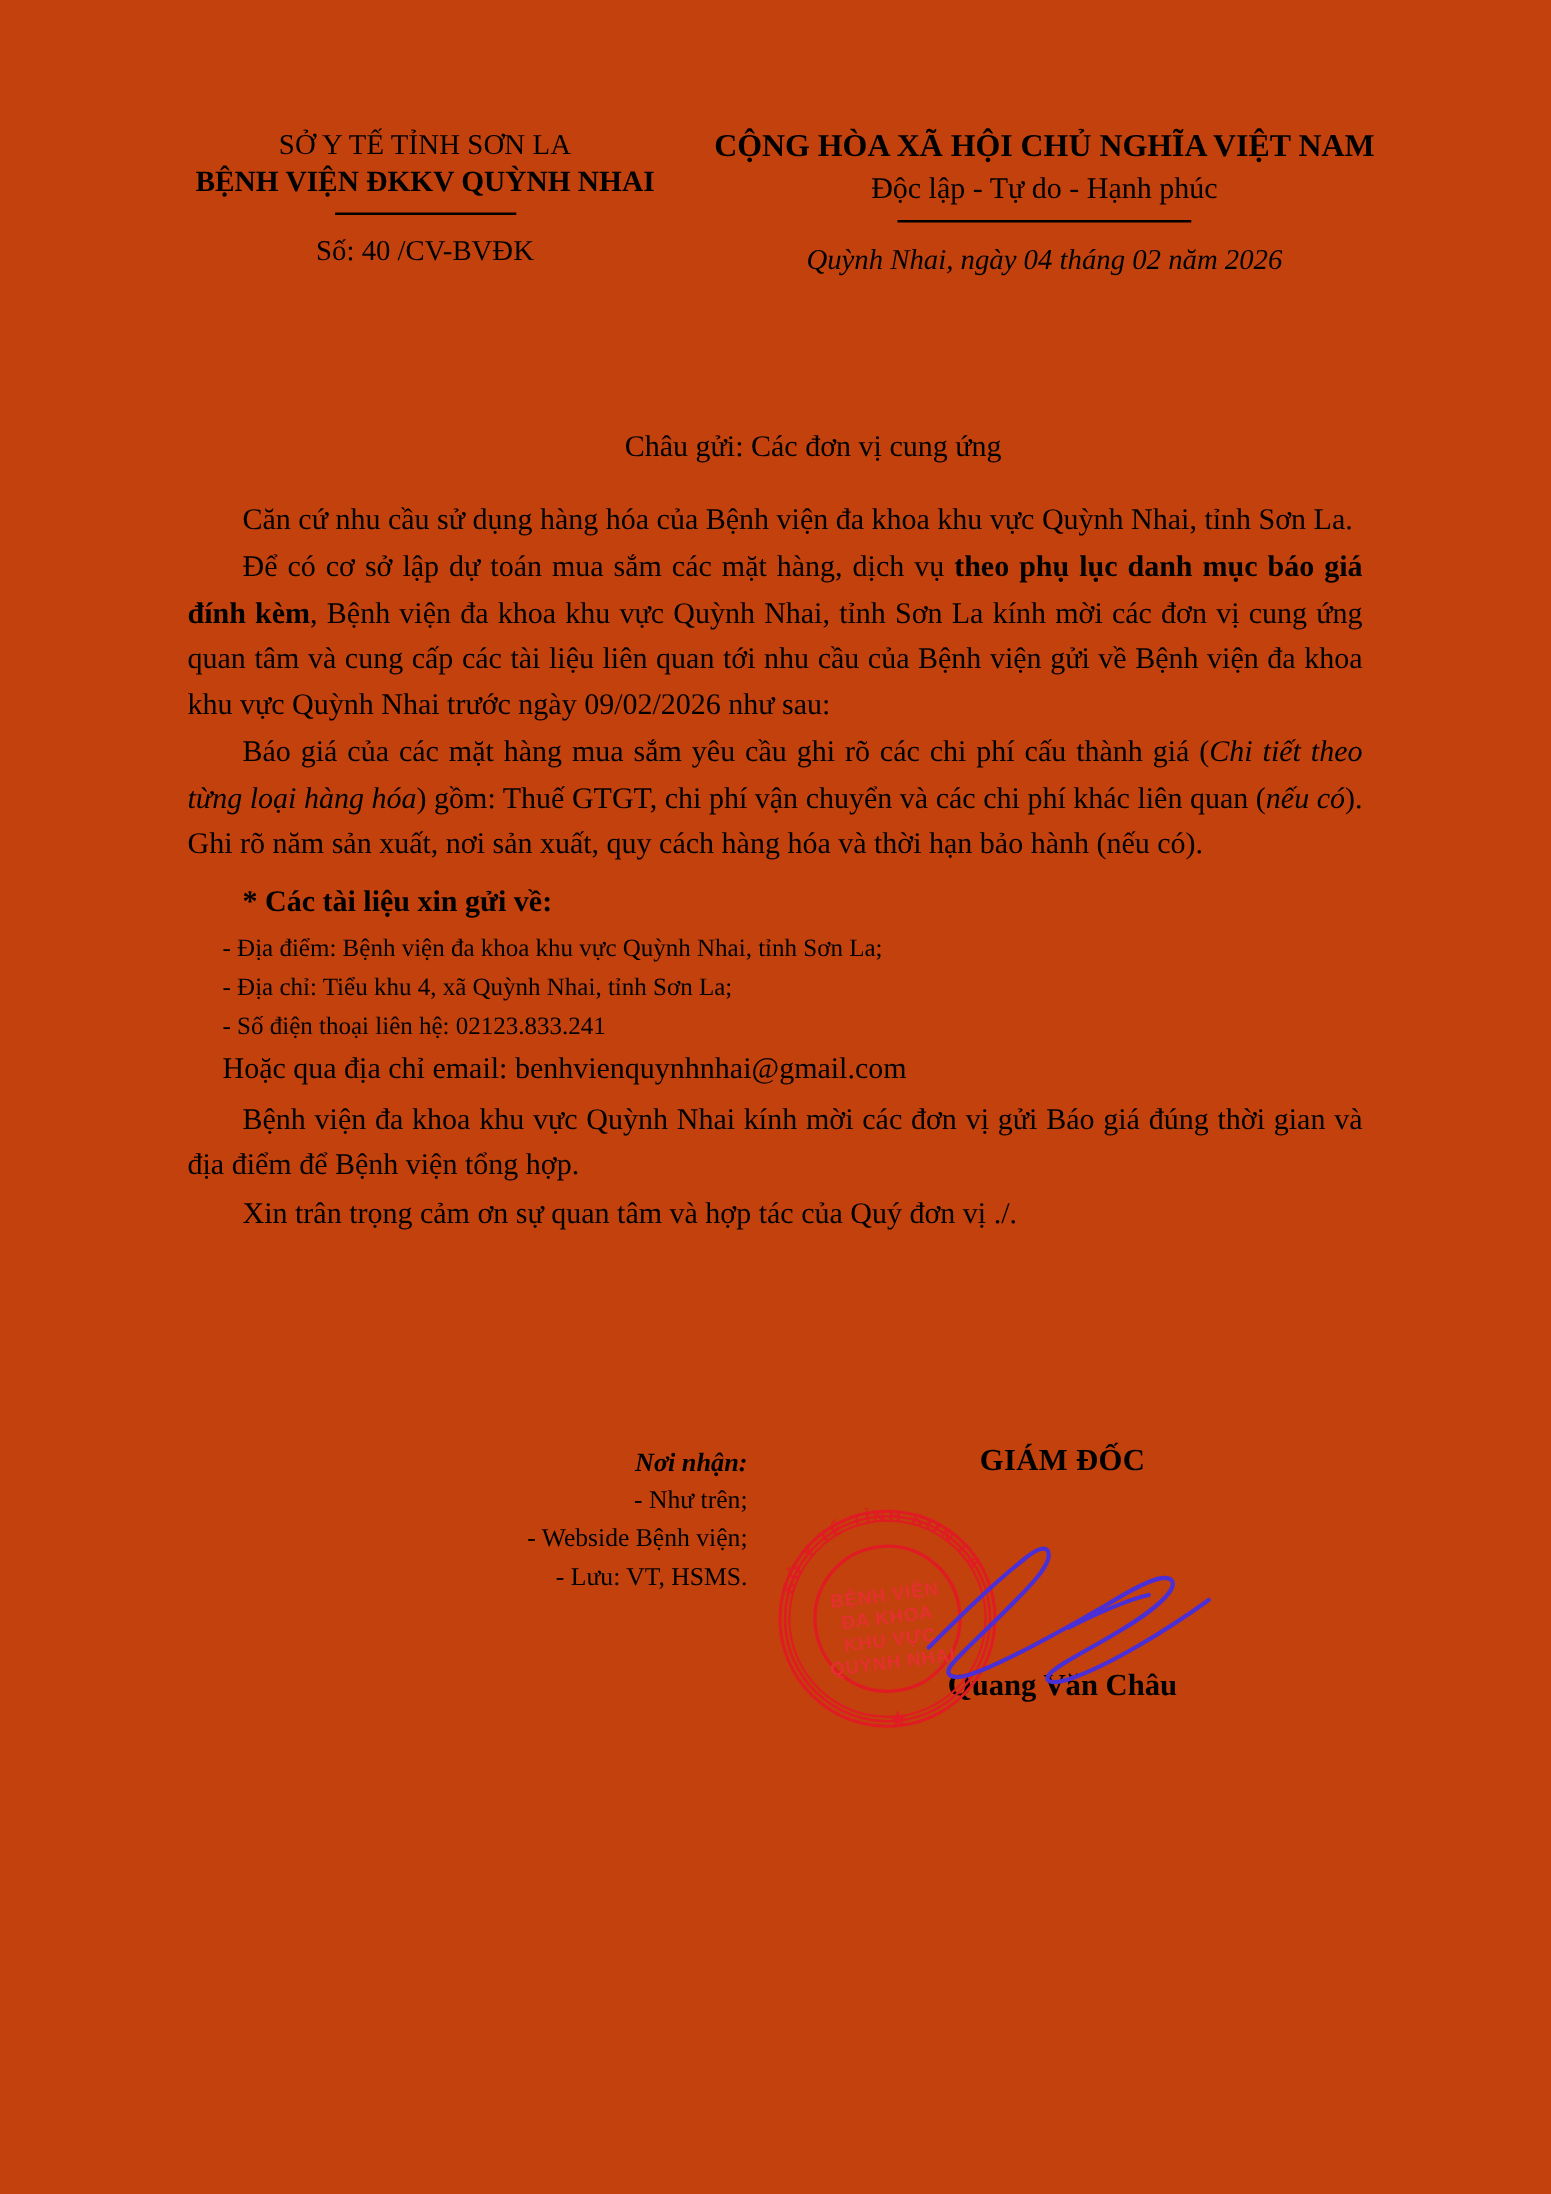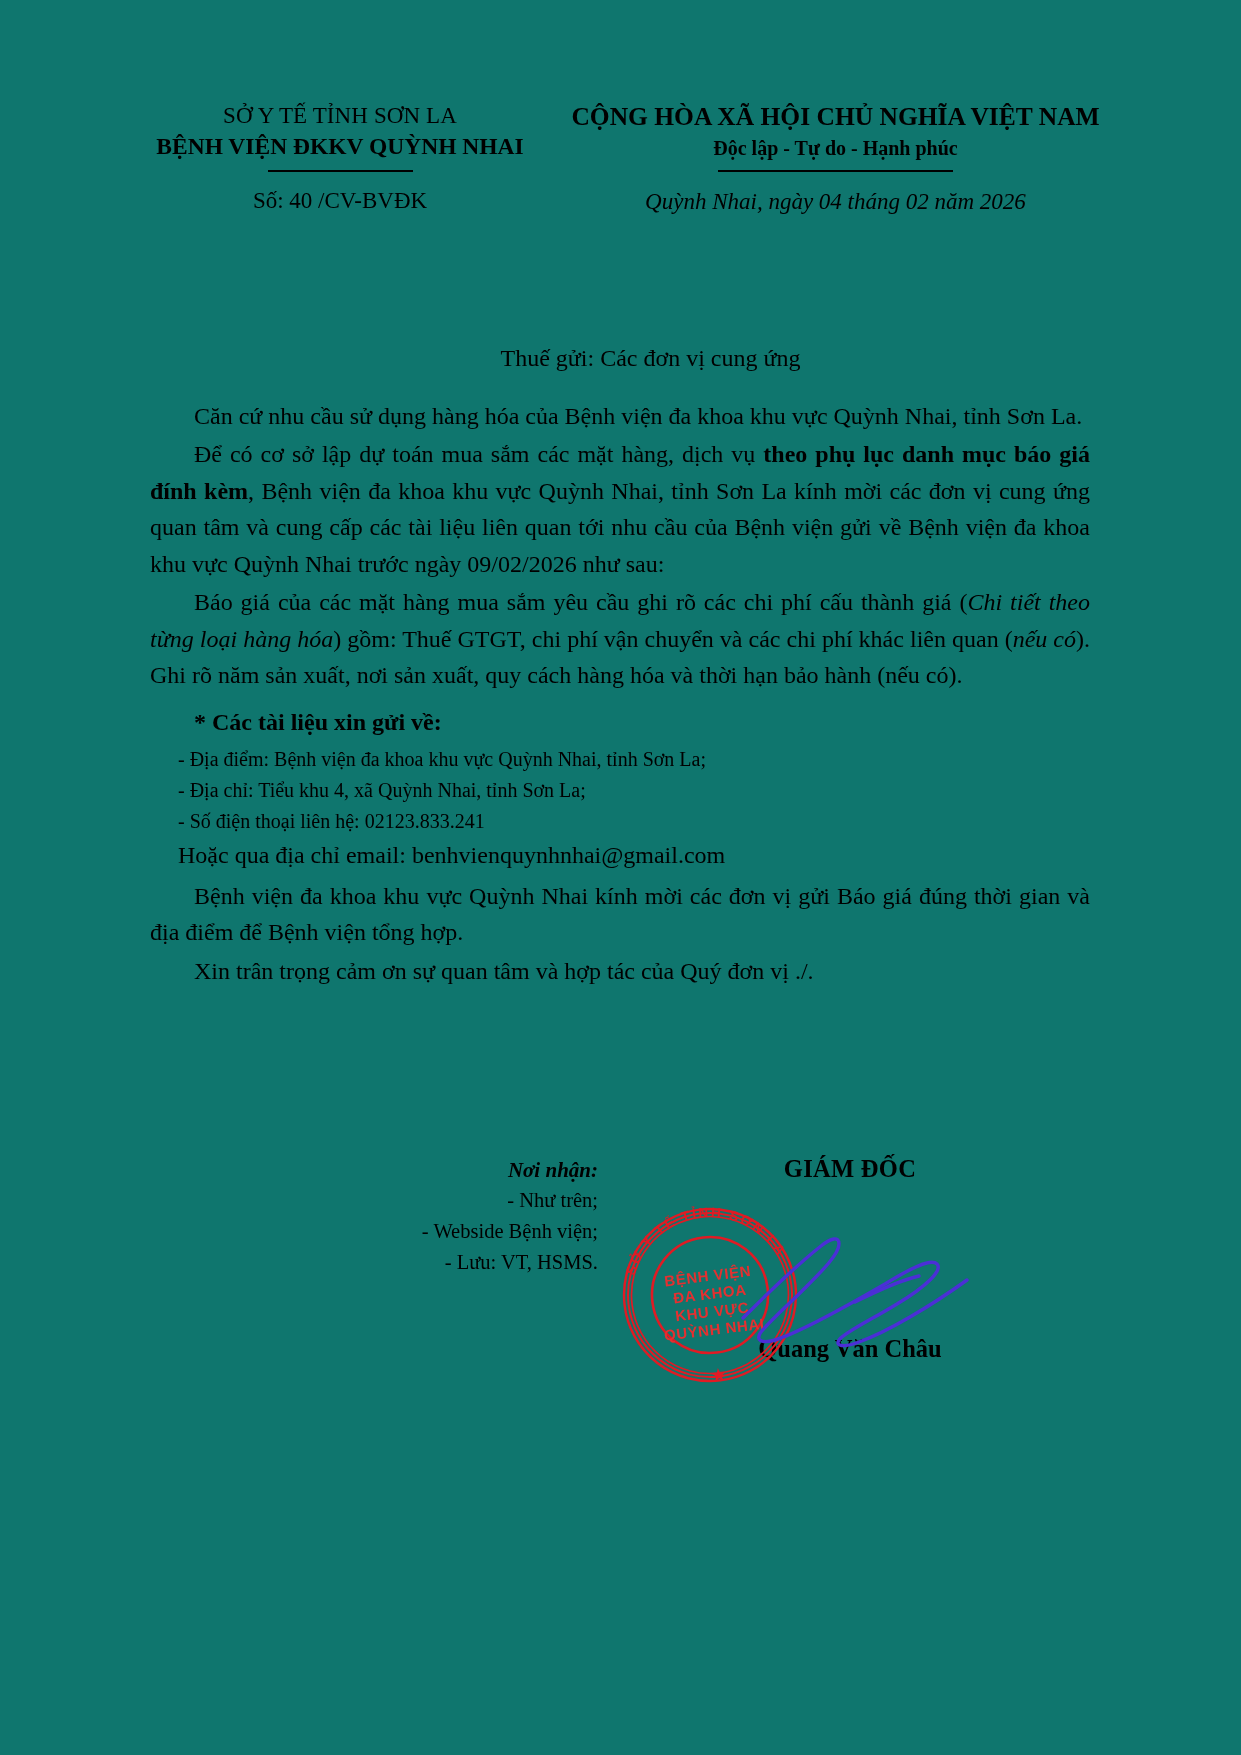--- a/index.html
+++ b/index.html
@@ -4,21 +4,21 @@
 <style>
   html, body {
     margin: 0;
     padding: 0;
     background: #ffffff;
   }
   .page {
     position: relative;
     width: 1241px;
     height: 1755px;
-    background: #0f766e;
+    background: #c2410c;
     font-family: "Liberation Serif", "DejaVu Serif", serif;
     color: #000000;
     overflow: hidden;
     box-sizing: border-box;
   }
 
   
   .header {
     position: absolute;
     top: 100px;
@@ -49,22 +49,22 @@
     line-height: 1.35;
     white-space: nowrap;
   }
   .nation-line1 {
     font-size: 25.5px;
     font-weight: bold;
     line-height: 1.35;
     white-space: nowrap;
   }
   .nation-line2 {
-    font-size: 20px;
-    font-weight: bold;
+    font-size: 24px;
+    font-weight: normal;
     line-height: 1.45;
     white-space: nowrap;
   }
   .rule {
     height: 0;
     border-top: 2.6px solid #000;
     margin: 7px auto 0 auto;
   }
   .rule-left { width: 145px; }
   .rule-right { width: 235px; }
@@ -232,21 +232,21 @@
       <div class="doc-number">Số: 40 /CV-BVĐK</div>
     </div>
     <div class="header-right">
       <div class="nation-line1">CỘNG HÒA XÃ HỘI CHỦ NGHĨA VIỆT NAM</div>
       <div class="nation-line2">Độc lập - Tự do - Hạnh phúc</div>
       <div class="rule rule-right"></div>
       <div class="place-date">Quỳnh Nhai, ngày 04 tháng 02 năm 2026</div>
     </div>
   </div>
 
-  <div class="recipient">Thuế gửi: Các đơn vị cung ứng</div>
+  <div class="recipient">Châu gửi: Các đơn vị cung ứng</div>
 
   <div class="body">
 
     <p class="para">Căn cứ nhu cầu sử dụng hàng hóa của Bệnh viện đa khoa khu vực Quỳnh Nhai, tỉnh Sơn La.</p>
 
     <p class="para">
       <span>Để có cơ sở lập dự toán mua sắm các mặt hàng, dịch vụ </span><b>theo phụ lục danh mục báo giá đính kèm</b><span>, Bệnh viện đa khoa khu vực Quỳnh Nhai, tỉnh Sơn La kính mời các đơn vị cung ứng quan tâm và cung cấp các tài liệu liên quan tới nhu cầu của Bệnh viện gửi về Bệnh viện đa khoa khu vực Quỳnh Nhai trước ngày 09/02/2026 như sau:</span>
     </p>
 
     <p class="para">

